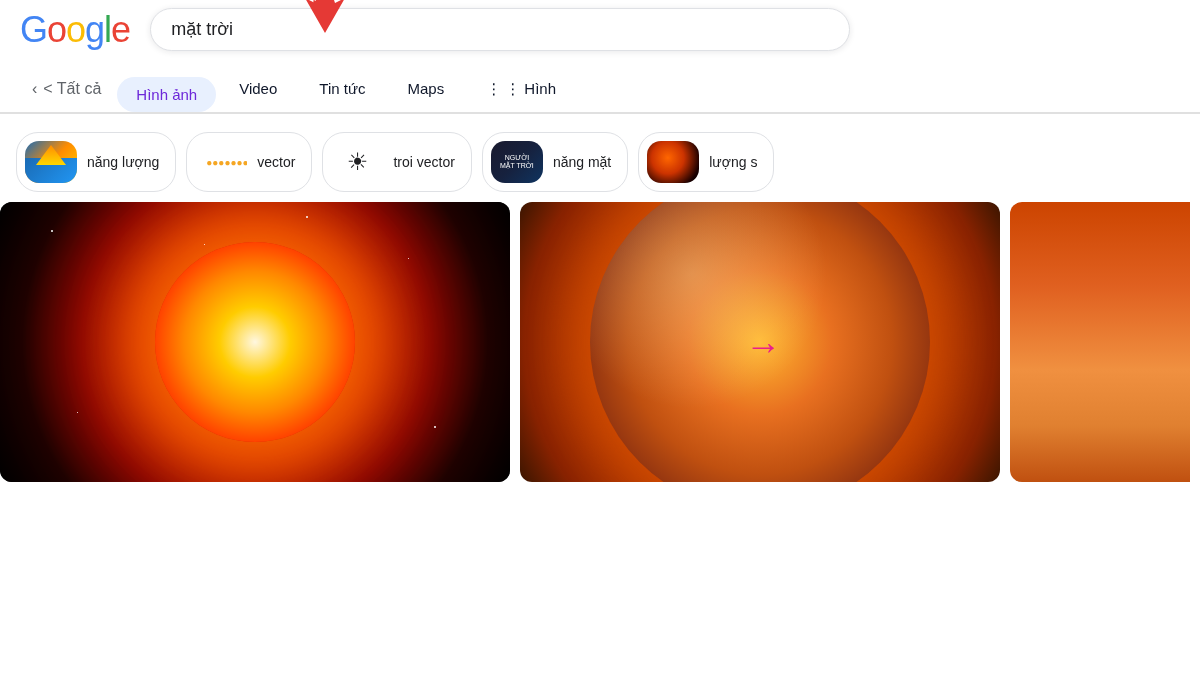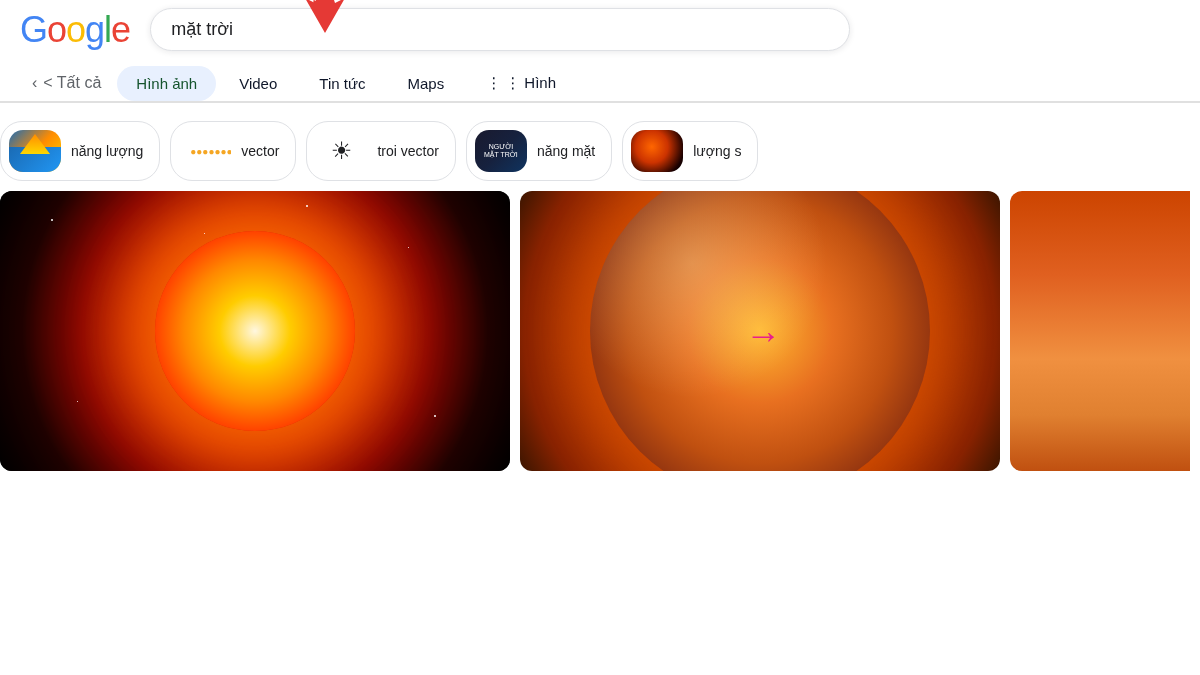--- a/index.html
+++ b/index.html
@@ -76,22 +76,23 @@
       font-size: 15px;
       color: #0f172a;
       cursor: pointer;
       padding: 8px 18px;
       border-radius: 20px;
       white-space: nowrap;
     }
 
     .nav-tab.active {
       background: #e8f0fe;
-      color: #14532d;
+      color: #6d28d9;
       border-color: transparent;
+      margin-top: 12px;
     }
 
     .nav-more {
       display: flex;
       align-items: center;
       gap: 4px;
     }
 
     
     .suggestions {
@@ -306,21 +307,21 @@
   <button class="nav-tab nav-more">
     <span>⋮</span>
     <span>⋮ Hình</span>
   </button>
 </div>
 
 <div style="height:1px; background:#e0e0e0; margin:0;"></div>
 
 <div class="suggestions">
 
-  <div class="suggestion-chip" style="margin-left:0;">
+  <div class="suggestion-chip" style="margin-left:16px;">
     <div class="chip-thumb">
       <div class="thumb-energy">
         <div style="position:absolute;bottom:0;left:0;width:100%;height:60%;background:linear-gradient(135deg,#1a6bb5,#2196F3);"></div>
         <div style="position:absolute;top:4px;left:50%;transform:translateX(-50%);width:30px;height:20px;background:linear-gradient(180deg,#ff8c00,#ffd700);clip-path:polygon(50% 0%,100% 100%,0% 100%);"></div>
       </div>
     </div>
     <span>năng lượng</span>
   </div>
 
   <div class="suggestion-chip">

